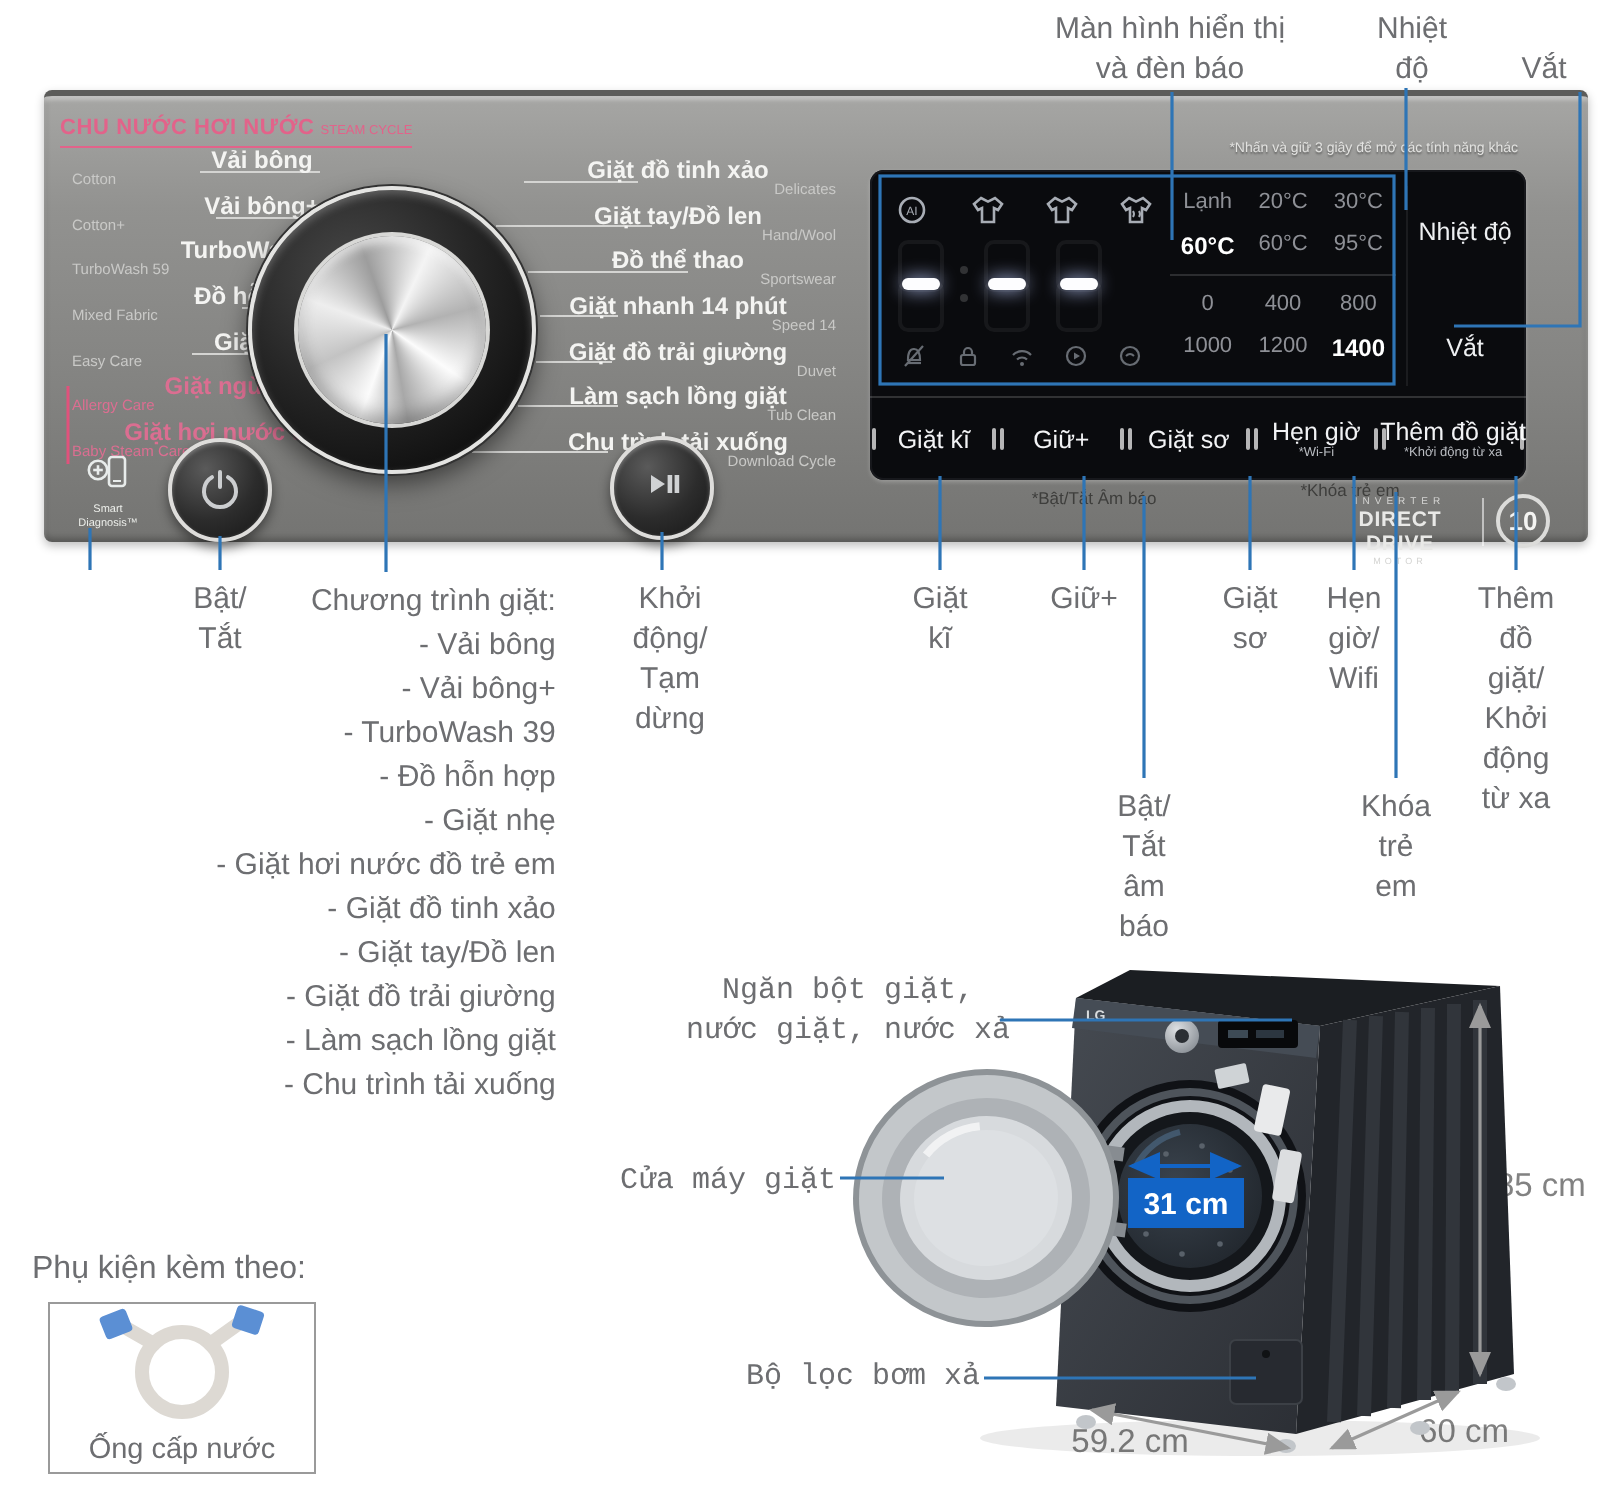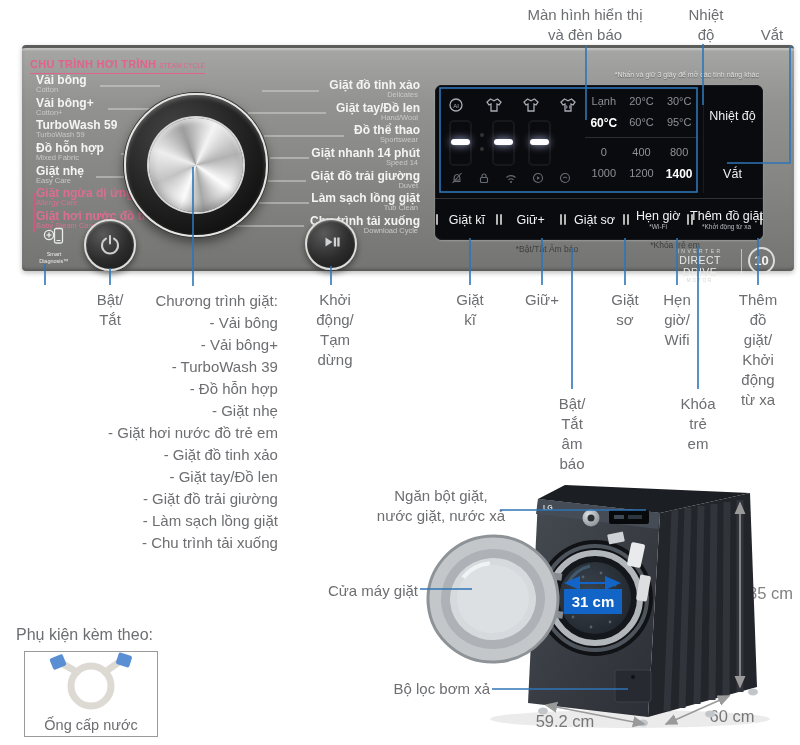--- a/index.html
+++ b/index.html
@@ -11,21 +11,21 @@
     background:linear-gradient(180deg,#a6a6a4 0%,#929290 25%,#858583 60%,#747472 100%);
     border-radius:4px; box-shadow:inset 0 2px 2px rgba(255,255,255,.35), inset 0 -2px 3px rgba(0,0,0,.25), 0 2px 5px rgba(0,0,0,.25);
     border-top:3px solid #5c5c5a; }
   .steam-hdr { position:absolute; left:8px; top:6px; color:#e2638a; border-bottom:1px solid #e2638a; padding-bottom:1px; white-space:nowrap; }
   .steam-hdr .big { font-size:11px; font-weight:bold; letter-spacing:.3px; }
   .steam-hdr .small { font-size:6.5px; margin-left:3px; }
   .progs { position:absolute; }
   .progs-left { left:14px; top:26px; width:190px; text-align:left; }
   .progs-right { left:236px; top:31px; width:162px; text-align:right; }
   .prog-row { height:22.7px; }
-  .prog-row .vi { font-size:12px; font-weight:bold; color:#f4f4f2; line-height:12px; white-space:nowrap; }
+  .prog-row .vi { font-size:12px; font-weight:bold; color:#f4f4f2; line-height:12px; white-space:nowrap;text-align:center; }
   .prog-row .en { font-size:7.5px; color:#c9c9c7; line-height:8px; white-space:nowrap; }
   .progs-right .en { padding-right:2px; }
   .vi.pink, .en.pink { color:#db6e91; }
 
   .knob { position:absolute; left:102px; top:45px; width:144px; height:144px; border-radius:50%;
     background:radial-gradient(circle at 36% 30%, #474747 0%, #262626 45%, #101010 80%);
     border:2px solid #e4e4e2; box-shadow:0 0 0 1px #333, 0 5px 12px rgba(0,0,0,.5), inset 0 2px 4px rgba(255,255,255,.25); }
   .knob-inner { position:absolute; left:23px; top:23px; width:94px; height:94px; border-radius:50%;
     background:conic-gradient(from 200deg,#fbfbfb 0deg,#c3c3c3 45deg,#eeeeee 90deg,#9d9d9d 140deg,#f4f4f4 185deg,#b2b2b2 235deg,#fcfcfc 285deg,#a8a8a8 330deg,#fbfbfb 360deg);
     box-shadow:0 0 0 2px #d8d8d6, inset 0 -4px 8px rgba(0,0,0,.25), inset 0 3px 5px rgba(255,255,255,.7); }
@@ -78,29 +78,29 @@
   .touch-btn .tick.l { left:1px; } .touch-btn .tick.r { right:1px; }
   .touch-btn .tlabel { font-size:12.5px; color:#f2f3f5; white-space:nowrap; }
   .touch-btn .tsub { font-size:6.5px; color:#b9bcc1; white-space:nowrap; }
 
   .panel-hint { position:absolute; font-size:8.5px; color:#3e3e3c; white-space:nowrap; }
   .hint-beep { left:460px; top:196px; width:130px; text-align:center; }
   .hint-lock { left:598px; top:192px; width:110px; text-align:center; }
 
   .dd-logo { position:absolute; left:640px; top:200px; width:76px; text-align:center; color:#e9e9e7; }
   .dd-logo .l1 { font-size:5px; letter-spacing:2.5px; color:#d4d4d2; }
-  .dd-logo .l2 { font-size:10.5px; font-weight:normal; letter-spacing:.4px; }
+  .dd-logo .l2 { font-size:10.5px; font-weight:bold; letter-spacing:.4px; }
   .dd-logo .l3 { font-size:4.5px; letter-spacing:2px; color:#d4d4d2; }
   .dd-div { position:absolute; left:719px; top:201px; width:1px; height:24px; background:rgba(255,255,255,.55); }
   .dd-badge { position:absolute; left:726px; top:199px; width:27px; height:27px; border-radius:50%;
     border:2px solid #dcdcda; color:#f4f4f2; font-size:13px; font-weight:bold; display:flex; align-items:center; justify-content:center; }
 
   
   .co { position:absolute; color:#6d6e71; font-size:15px; line-height:20px; white-space:pre-line; text-align:center; transform:translateX(-50%); }
-  .co-r { transform:none; text-align:right; }
+  .co-r { transform:none; text-align:right;font-family:Liberation Mono, monospace; }
   .prog-callout { position:absolute; left:193px; top:290px; transform:translateX(-50%); text-align:right;
     color:#6d6e71; font-size:15px; line-height:22px; white-space:nowrap; }
   .dim { position:absolute; color:#828282; font-size:16.5px; white-space:nowrap; }
 
   
   .acc-title { position:absolute; left:16px; top:626px; font-size:16px; color:#6d6e71; }
   .acc-box { position:absolute; left:24px; top:651px; width:134px; height:86px; border:1px solid #9a9a9a; background:#fff; }
   .acc-label { position:absolute; left:0; right:0; bottom:3px; text-align:center; font-size:14.5px; color:#6d6e71; }
 
   svg.overlay { position:absolute; left:0; top:0; pointer-events:none; }
@@ -126,21 +126,21 @@
         <line x1="242" y1="88" x2="322" y2="88"></line>
           <line x1="248" y1="110" x2="287" y2="110"></line>
         <line x1="246" y1="133" x2="284" y2="133"></line>
           <line x1="237" y1="155" x2="287" y2="155"></line>
         <line x1="214" y1="178" x2="282" y2="178"></line>
       </g>
       <line x1="12" y1="145" x2="12" y2="184" stroke="#e0527c" stroke-width="1.5"></line>
     </svg>
 
     <div class="steam-hdr">
-      <span class="big">CHU TRÌNH HƠI TRÌNH</span><span class="small">STEAM CYCLE</span>
+      <span class="big">CHU NƯỚC HƠI NƯỚC</span><span class="small">STEAM CYCLE</span>
     </div>
 
     <div class="progs progs-left">
 
         <div class="prog-row">
           <div class="vi">Vải bông</div>
           <div class="en">Cotton</div>
         </div>
 
         <div class="prog-row">

